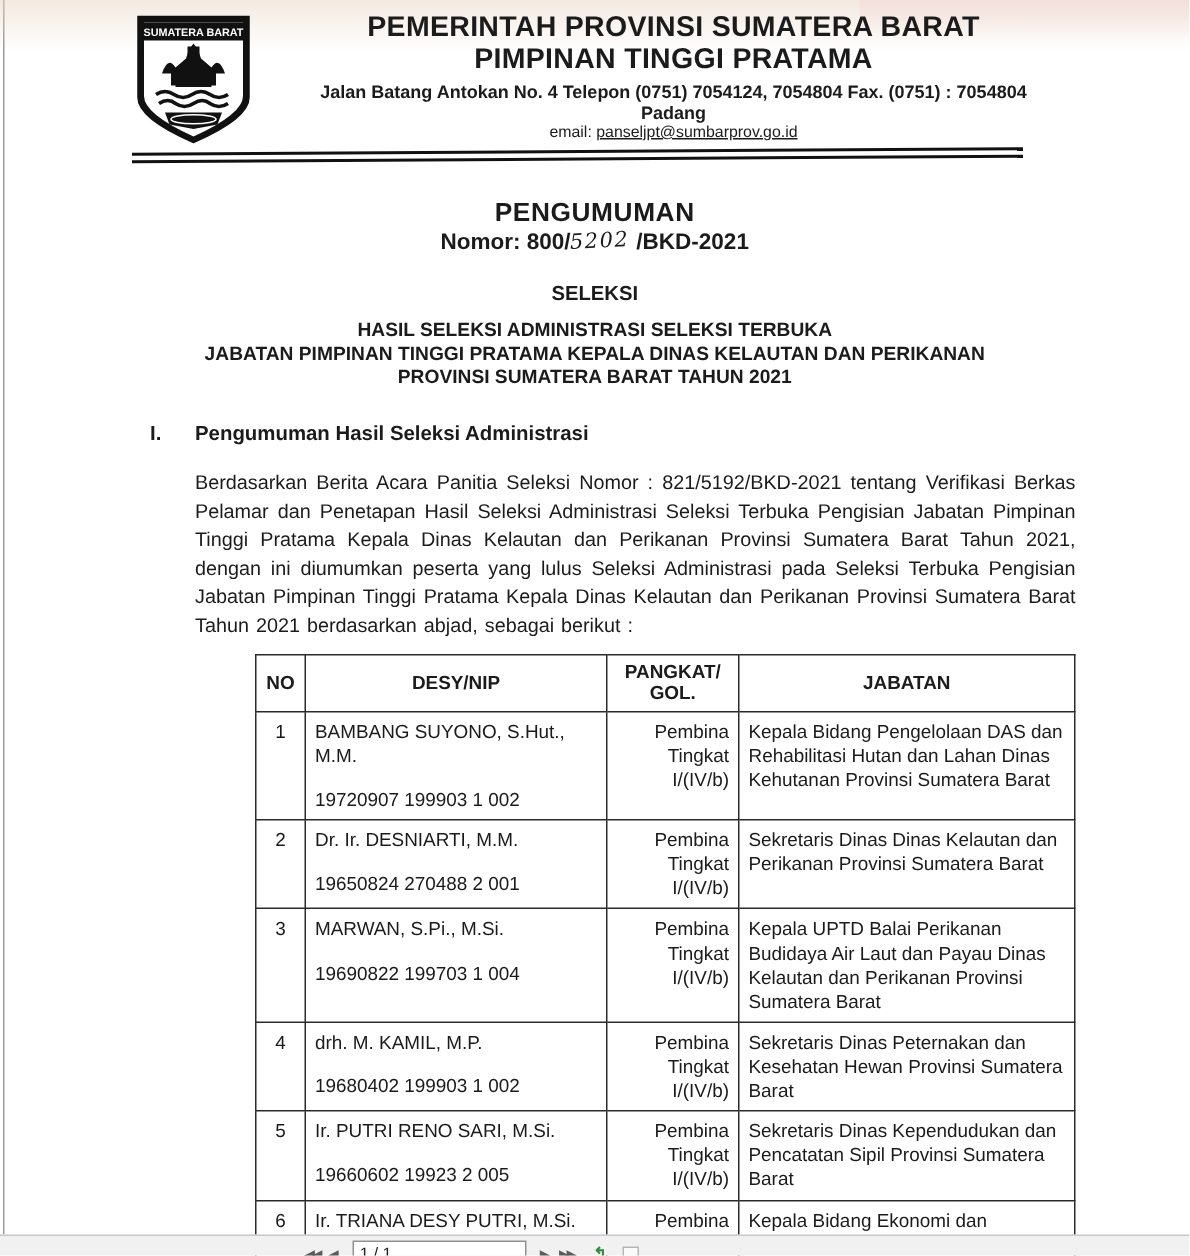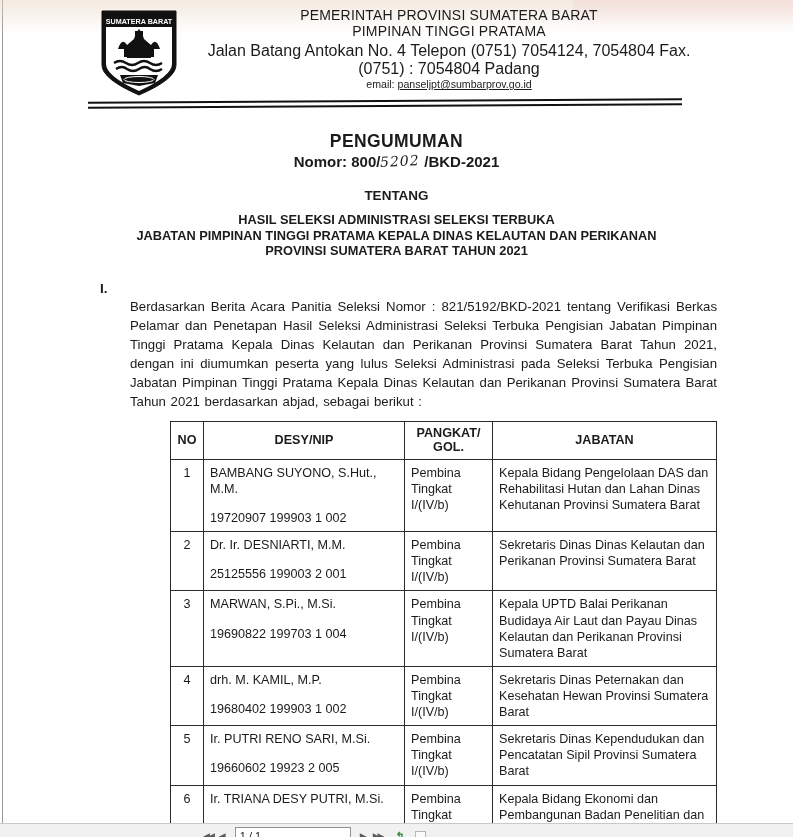--- a/index.html
+++ b/index.html
@@ -16,24 +16,24 @@
     position:absolute; top:0; left:0; right:0; height:34px; pointer-events:none;
     background:linear-gradient(to bottom, rgba(234,215,198,0.55), rgba(255,255,255,0));
   }
   .scan-tint-right {
     position:absolute; top:0; right:0; width:220px; height:26px; pointer-events:none;
     background:linear-gradient(to bottom, rgba(244,214,214,0.5), rgba(255,255,255,0));
   }
 
   
   .letterhead { position:relative; padding:8px 95px 0 95px; height:96px; }
-  .emblem { position:absolute; left:94px; top:7px; width:90px; height:90px; }
+  .emblem { position:absolute; left:84px; top:7px; width:90px; height:90px; }
   .lh-text { margin-left:105px; text-align:center; }
-  .lh-line { font-weight:400; font-size:14px; line-height:1.12; letter-spacing:0.2px; }
-  .lh-addr { font-weight:400; font-size:16px; margin-top:3px; }
+  .lh-line { font-weight:700; font-size:19px; line-height:1.12; letter-spacing:0.2px; }
+  .lh-addr { font-weight:700; font-size:12px; margin-top:3px; }
   .lh-email { font-weight:400; font-size:10.6px; }
   .lh-email .mail { text-decoration:underline; }
   .double-rule {
     margin:4px 0 0 88px; width:594px; height:7px;
     border-top:2.5px solid #111; border-bottom:2px solid #111;
     transform:rotate(-0.35deg);
   }
 
   
   .annc { text-align:center; margin-top:24px; }
@@ -58,21 +58,21 @@
   }
 
   
   .tbl-wrap { margin:10px 0 0 40px; }
   table { border-collapse:collapse; width:546px; table-layout:fixed; }
   th, td { border:1.4px solid #2b2b2b; font-size:12.6px; vertical-align:top; }
   th { font-weight:700; text-align:center; padding:4px 2px; line-height:1.15; white-space:pre-line; vertical-align:middle; }
   td { padding:5px 6px; line-height:1.28; }
   col.c-no { width:33px; } col.c-nama { width:201px; } col.c-pangkat { width:88px; } col.c-jab { width:224px; }
   td.no { text-align:center; padding-left:2px; padding-right:2px; }
-  td.pangkat { text-align:left; white-space:pre-line; }
+  td.pangkat { text-align:right; white-space:pre-line; }
   .nip { display:block;margin-top:13px; }
 
   
   .viewer-bar {
     position:absolute; left:0; right:0; bottom:-11px; height:25px;
     background:#f1f1f1; border-top:1px solid #c9c9c9;
     display:flex; align-items:center; font-size:10px; color:#444;
   }
   .nav-btn { border:none; background:transparent; color:#5a5a5a; font-size:9px; line-height:1;
     padding:2px 3px; cursor:pointer; letter-spacing:-2px; }
@@ -118,32 +118,33 @@
     <div class="lh-line">PIMPINAN TINGGI PRATAMA</div>
     <div class="lh-addr">Jalan Batang Antokan No. 4 Telepon (0751) 7054124, 7054804 Fax. (0751) : 7054804 Padang</div>
     <div class="lh-email"><span>email: </span><span class="mail">panseljpt@sumbarprov.go.id</span></div>
   </div>
 </div>
 <div class="double-rule"></div>
 
 <div class="annc">
   <div class="annc-title">PENGUMUMAN</div>
   <div class="annc-number"><span>Nomor:  800/</span><span class="handwritten">5202</span><span> /BKD-2021</span></div>
-  <div class="tentang">TENTANG</div>
+  <div class="tentang">SELEKSI</div>
   <div class="subject">
     <div>HASIL SELEKSI ADMINISTRASI SELEKSI TERBUKA</div>
     <div>JABATAN PIMPINAN TINGGI PRATAMA KEPALA DINAS KELAUTAN DAN PERIKANAN</div>
     <div>PROVINSI SUMATERA BARAT TAHUN 2021</div>
   </div>
 </div>
 
 <div class="doc-body">
 
   <div class="section">
     <div class="sec-num">I.</div>
+    <div class="sec-head">Pengumuman Hasil Seleksi Administrasi</div>
     <div class="sec-para">Berdasarkan Berita Acara Panitia Seleksi Nomor : 821/5192/BKD-2021 tentang Verifikasi Berkas Pelamar dan Penetapan Hasil Seleksi Administrasi Seleksi Terbuka Pengisian Jabatan Pimpinan Tinggi Pratama Kepala Dinas Kelautan dan Perikanan Provinsi Sumatera Barat Tahun 2021, dengan ini diumumkan peserta yang lulus Seleksi Administrasi pada Seleksi Terbuka Pengisian Jabatan Pimpinan Tinggi Pratama Kepala Dinas Kelautan dan Perikanan Provinsi Sumatera Barat Tahun 2021 berdasarkan abjad, sebagai berikut :</div>
 
     <div class="tbl-wrap" style="grid-column:2;">
       <table>
         <colgroup>
             <col class="c-no">
             <col class="c-nama">
             <col class="c-pangkat">
             <col class="c-jab">
           </colgroup>
@@ -159,21 +160,21 @@
         <tbody>
           <tr>
             <td class="no">1</td>
             <td><span>BAMBANG SUYONO, S.Hut., M.M.</span><span class="nip">19720907 199903 1 002</span></td>
             <td class="pangkat">Pembina
 Tingkat I/(IV/b)</td>
             <td>Kepala Bidang Pengelolaan DAS dan Rehabilitasi Hutan dan Lahan Dinas Kehutanan Provinsi Sumatera Barat</td>
           </tr>
           <tr>
             <td class="no">2</td>
-            <td><span>Dr. Ir. DESNIARTI, M.M.</span><span class="nip">25125556 199003 2 001</span></td>
+            <td><span>Dr. Ir. DESNIARTI, M.M.</span><span class="nip">19650824 270488 2 001</span></td>
             <td class="pangkat">Pembina
 Tingkat I/(IV/b)</td>
             <td>Sekretaris Dinas Dinas Kelautan dan Perikanan Provinsi Sumatera Barat</td>
           </tr>
           <tr>
             <td class="no">3</td>
             <td><span>MARWAN, S.Pi., M.Si.</span><span class="nip">19690822 199703 1 004</span></td>
             <td class="pangkat">Pembina
 Tingkat I/(IV/b)</td>
             <td>Kepala UPTD Balai Perikanan Budidaya Air Laut dan Payau Dinas Kelautan dan Perikanan Provinsi Sumatera Barat</td>

